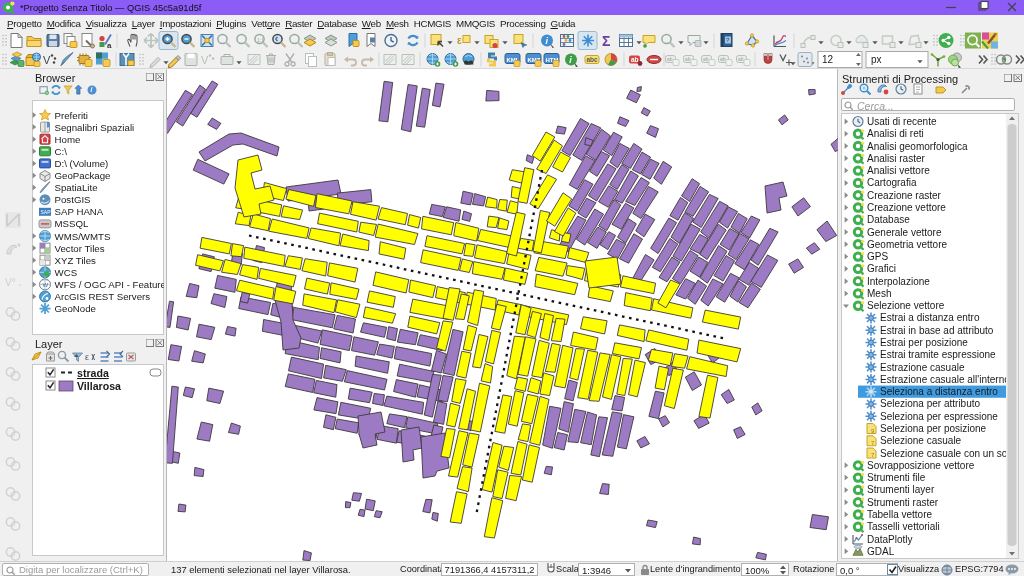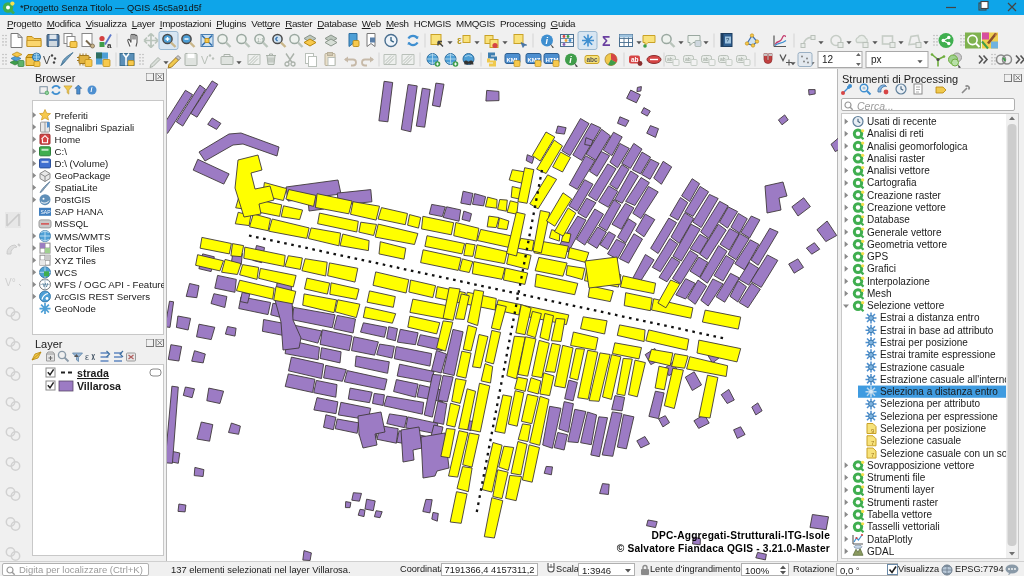--- a/index.html
+++ b/index.html
@@ -2,21 +2,21 @@
 <html><head><meta charset="utf-8">
 <style>
 * { margin:0; padding:0; box-sizing:border-box; }
 html,body { width:1024px; height:576px; overflow:hidden; font-family:"Liberation Sans",sans-serif; }
 body { position:relative; background:#f0f0f0; }
 .abs { position:absolute; }
 .t11 { font-size:11px; color:#1a1a1a; }
 </style></head>
 <body>
 
-<div class="abs" style="left:0;top:0;width:1024px;height:15px;background:#0ea5e9;">
+<div class="abs" style="left:0;top:0;width:1024px;height:15px;background:#8b5cf6;">
   <svg class="abs" style="left:2px;top:1px" width="13" height="13" viewBox="0 0 13 13">
     <circle cx="6" cy="6.5" r="5.2" fill="#3fae4f"></circle>
     <circle cx="6" cy="6.5" r="2" fill="#fff"></circle>
     <path d="M8.5,9 L12,12.5" stroke="#3fae4f" stroke-width="2.6"></path>
     <circle cx="10.4" cy="2.6" r="2.1" fill="#f7e24d"></circle>
   </svg>
   <div class="abs" style="left:20px;top:2.5px;font-size:9.3px;color:#111;">*Progetto Senza Titolo — QGIS 45c5a91d5f</div>
   <svg class="abs" style="left:938px;top:0" width="86" height="15">
     <path d="M8,7.5 h10" stroke="#444" stroke-width="1.2"></path>
     <rect x="41" y="3" width="7" height="7" fill="none" stroke="#444" stroke-width="1.1"></rect>
@@ -1171,21 +1171,20 @@
 <polygon points="503.7,211.0 513.0,215.0 498.9,238.8 490.9,234.0"></polygon>
 <polygon points="71.0,91.0 91.0,86.0 95.0,101.0 84.0,104.0 88.0,120.0 103.0,117.0 107.0,131.0 92.0,135.0 94.0,145.0 77.0,148.0 68.0,119.0"></polygon>
 <polygon points="418.0,192.0 450.0,188.0 454.0,215.0 422.0,219.0"></polygon>
 </g>
 </g>
 <g stroke="#111" stroke-width="2.3" stroke-dasharray="2.6 4.6" fill="none">
 <line x1="82.0" y1="166.5" x2="560.0" y2="270.0"></line>
 <line x1="375.0" y1="101.0" x2="309.0" y2="447.0"></line>
 </g>
     </svg>
-  <div class="abs" style="right:7px;bottom:5px;text-align:right;font-size:10.2px;font-weight:bold;color:#000;line-height:12.8px;letter-spacing:0.2px;">DPC-Aggregati-Strutturali-ITG-Isole<br>© Salvatore Fiandaca QGIS - 3.21.0-Master</div>
 </div>
 
 <div class="abs" style="left:838px;top:69px;width:186px;height:492px;background:#f0f0f0;">
   <div class="abs t11" style="left:4px;top:4px;">Strumenti di Processing</div>
   <svg class="abs" style="left:166px;top:5px" width="18" height="9">
     <rect x="0" y="0" width="7.5" height="7.5" fill="none" stroke="#777" stroke-width="1"></rect>
     <rect x="10" y="0" width="7.5" height="7.5" fill="none" stroke="#777" stroke-width="1"></rect>
     <path d="M11.5,1.5 l4.5,4.5 m0,-4.5 l-4.5,4.5" stroke="#777" stroke-width="1"></path>
   </svg>
   <svg class="abs" style="left:0;top:0" width="186" height="32">

